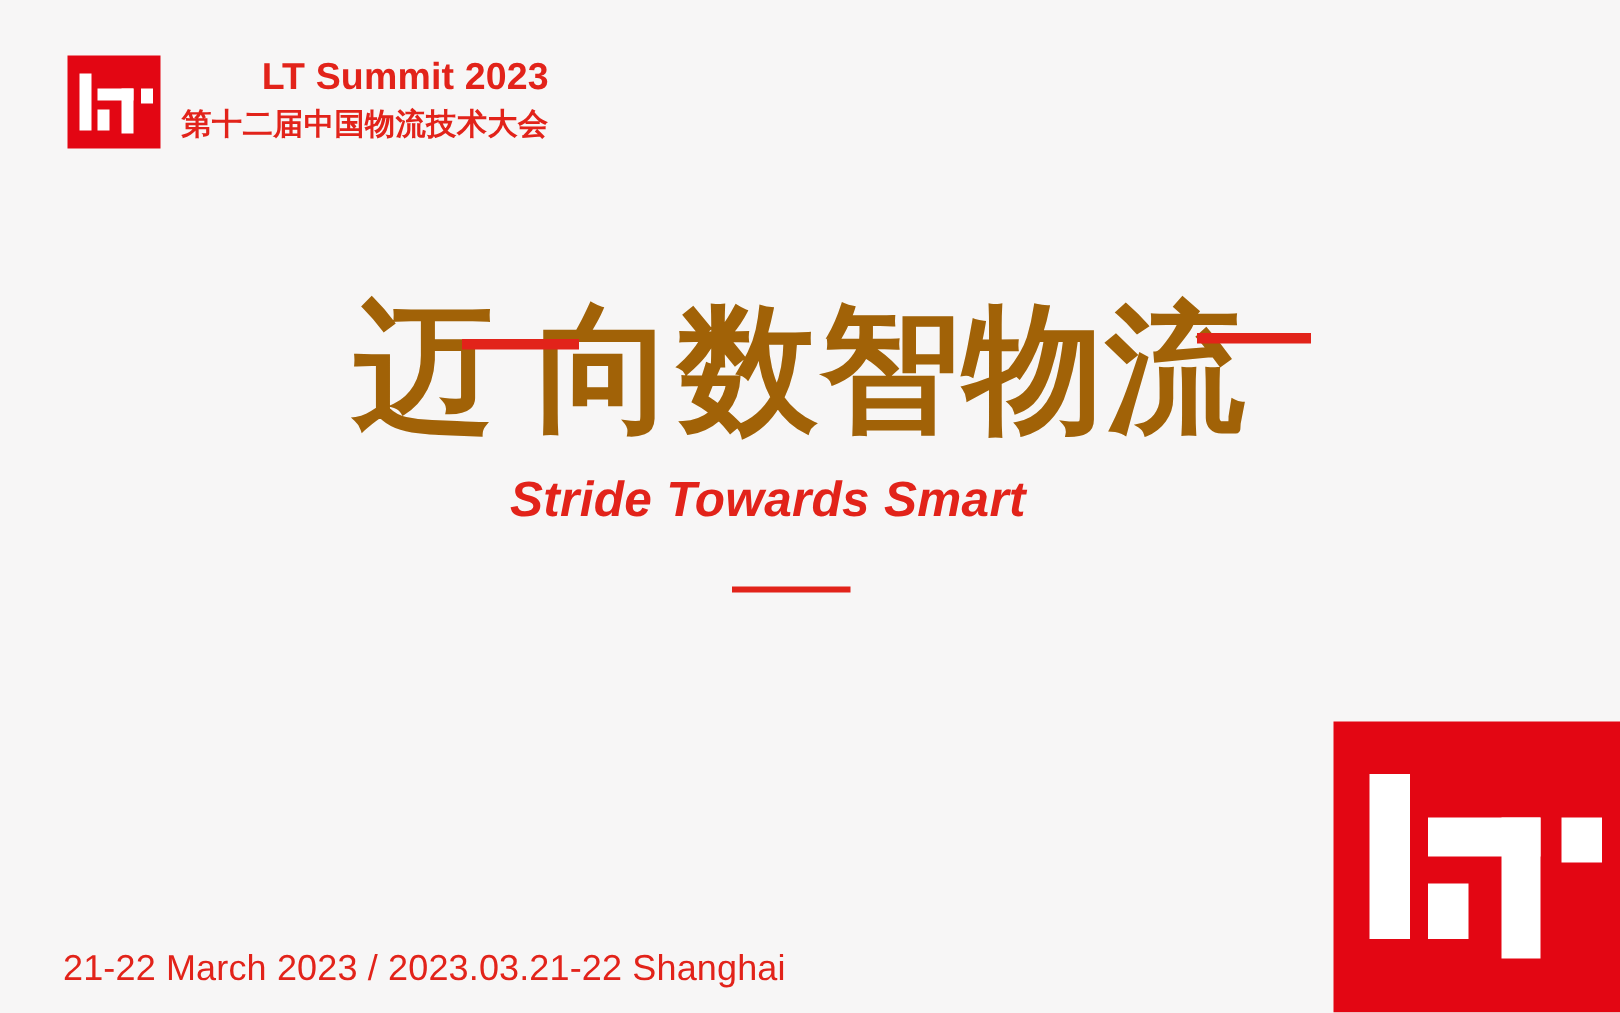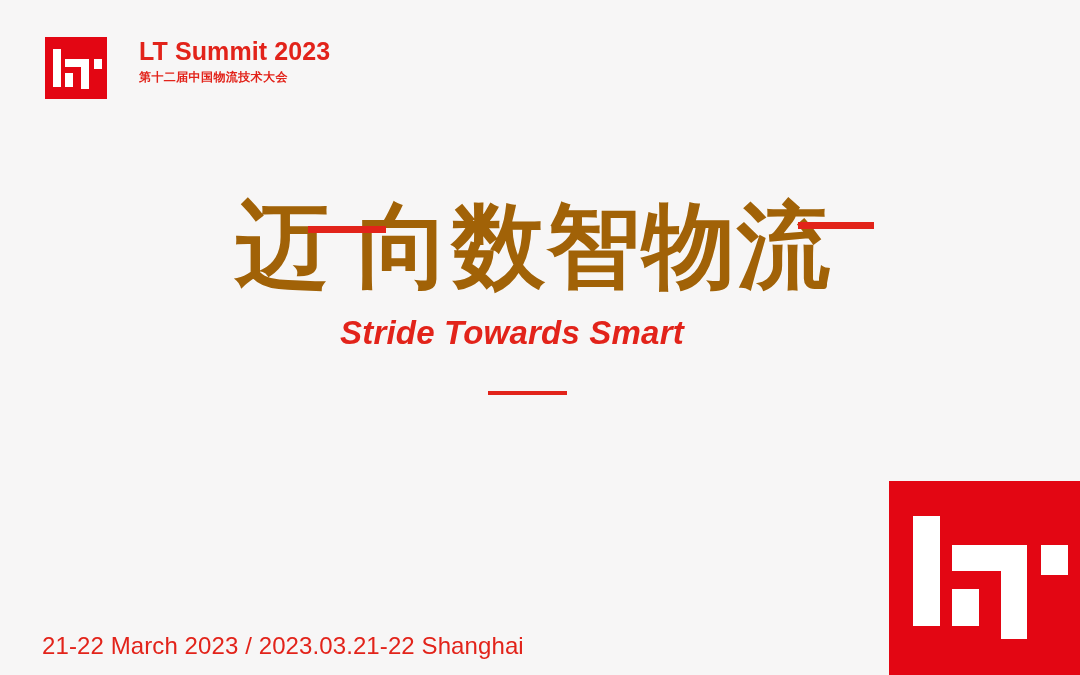--- a/index.html
+++ b/index.html
@@ -52,34 +52,35 @@
     height: 62px;
   }
   
   .logo-sm .bar  { left: 12.9%; top: 19.3%; width: 12.9%;  height: 61.3%; }
   .logo-sm .arm  { left: 32.3%; top: 35.5%; width: 38.7%;  height: 12.9%; }
   .logo-sm .stem { left: 58.1%; top: 35.5%; width: 12.9%;  height: 48.4%; }
   .logo-sm .sub  { left: 32.3%; top: 58.1%; width: 12.9%;  height: 22.6%; }
   .logo-sm .dot  { left: 79.0%; top: 35.5%; width: 12.9%;  height: 16.1%; }
 
   .header-text {
-    margin-left: 32px;
+    margin-left: 14px;
     padding-top: 1px;
+    text-align: right;
   }
   .brand-title {
     color: #e2231a;
     font-size: 25px;
     font-weight: bold;
     line-height: 1.08;
     letter-spacing: 0.1px;
     white-space: nowrap;
   }
   .brand-subtitle {
     color: #e2231a;
-    font-size: 12px;
+    font-size: 20px;
     font-weight: bold;
     line-height: 1.2;
     margin-top: 5px;
     letter-spacing: 0.4px;
     white-space: nowrap;
     font-family: "DejaVu Sans", "Liberation Sans", sans-serif;
   }
 
   
   .headline-block {

